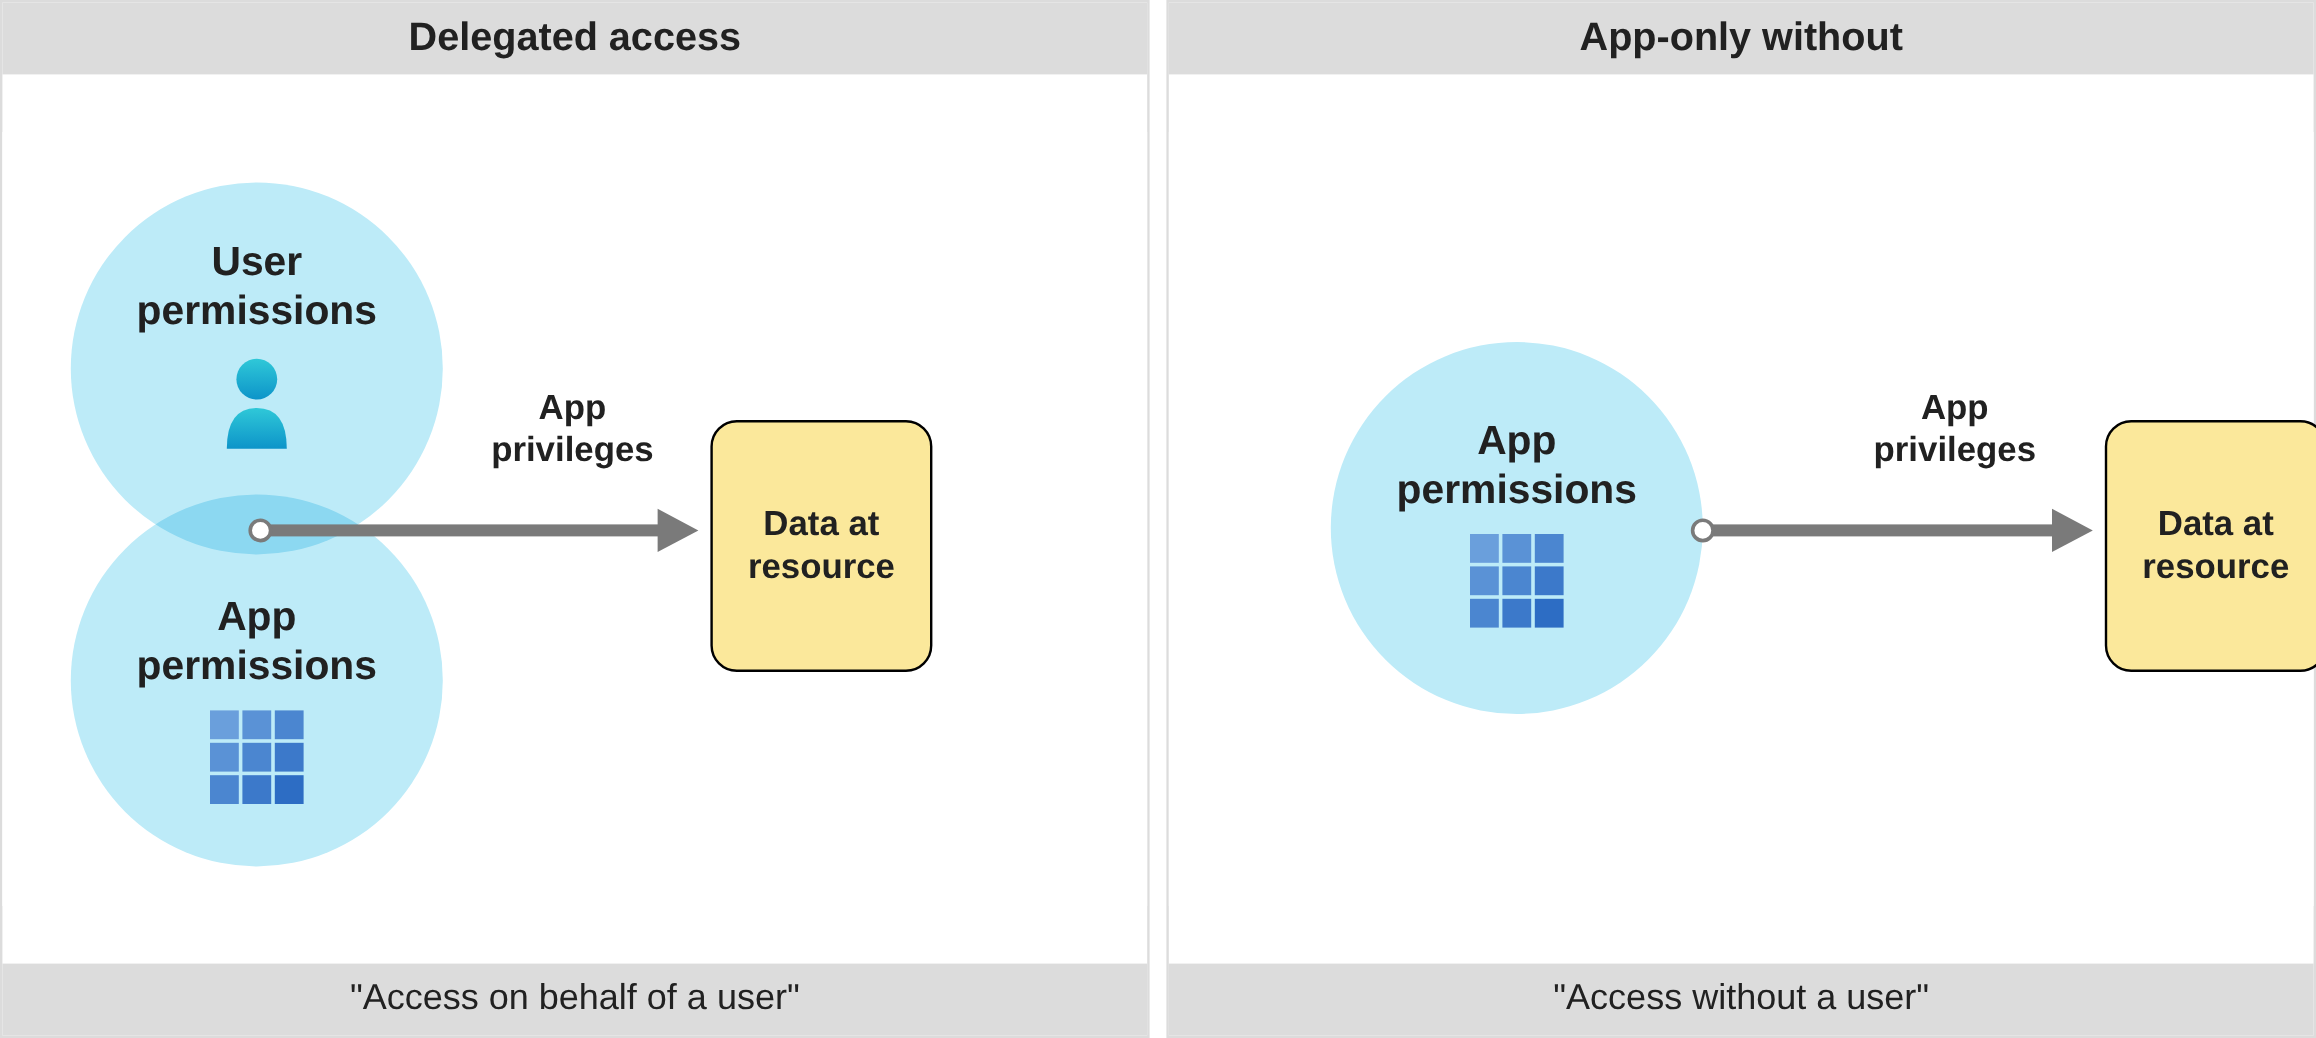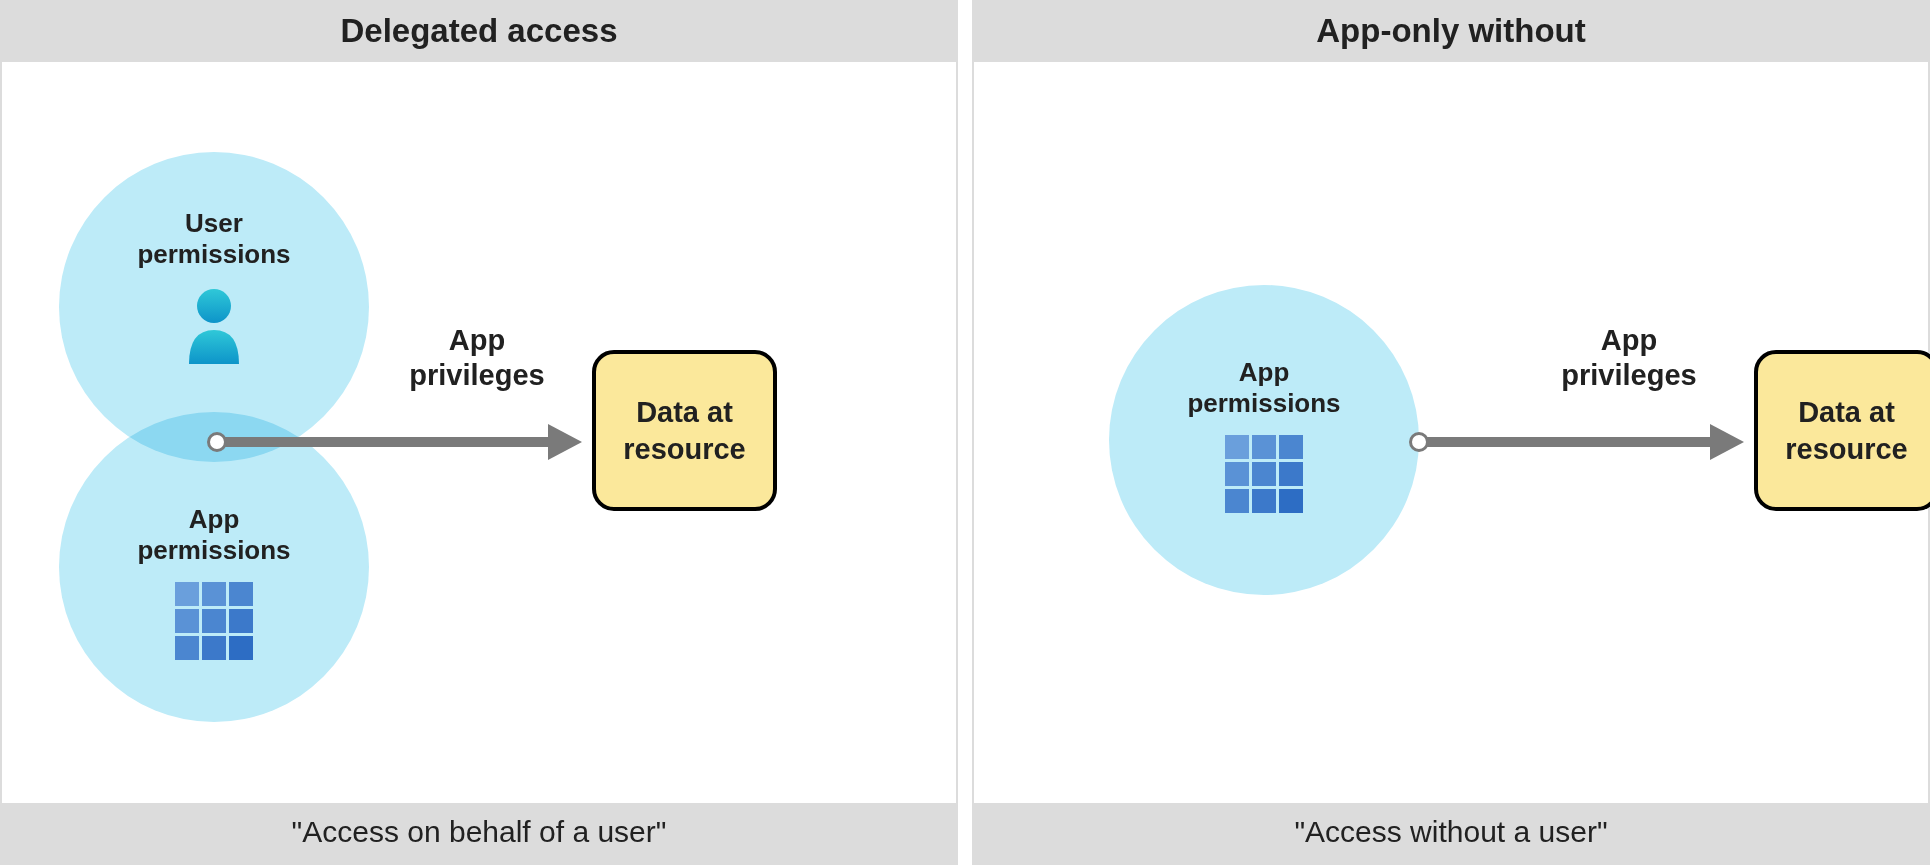--- a/index.html
+++ b/index.html
@@ -47,21 +47,21 @@
   }
   
   .circle {
     position: absolute;
     border-radius: 50%;
     text-align: center;
     display: flex;
     flex-direction: column;
     align-items: center;
     justify-content: center;
-    font-size: 26px;
+    font-size: 34px;
     font-weight: 600;
     color: #212121;
     line-height: 1.2;
     mix-blend-mode: multiply;
   }
   .circle-user {
     width: 310px;
     height: 310px;
     left: 57px;
     top: 42px;
@@ -138,23 +138,23 @@
     position: absolute;
     font-size: 29px; font-weight: 600; color: #212121;
     text-align: center; line-height: 1.2;
   }
   .arrow-label.delegated { left: 385px; top: 213px; width: 180px; }
   .arrow-label.apponly   { left: 565px; top: 213px; width: 180px; }
 
   
   .data-box {
     position: absolute;
-    width: 185px; height: 161px;
+    width: 185px; height: 210px;
     background: #fbe89b;
-    border: 4px solid #000000;
+    border: 2px solid #000000;
     border-radius: 22px;
     display: flex; align-items: center; justify-content: center;
     text-align: center;
     font-size: 29px; font-weight: 600; color: #212121;
     line-height: 1.25;
   }
   .data-box.delegated { left: 590px; top: 240px; }
   .data-box.apponly   { left: 780px; top: 240px; }
 
   

